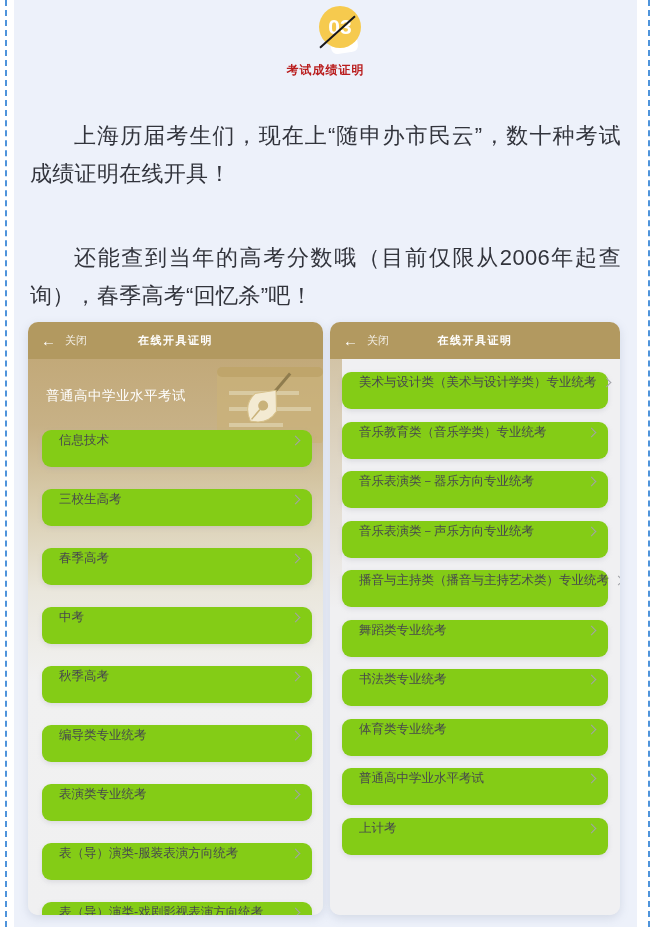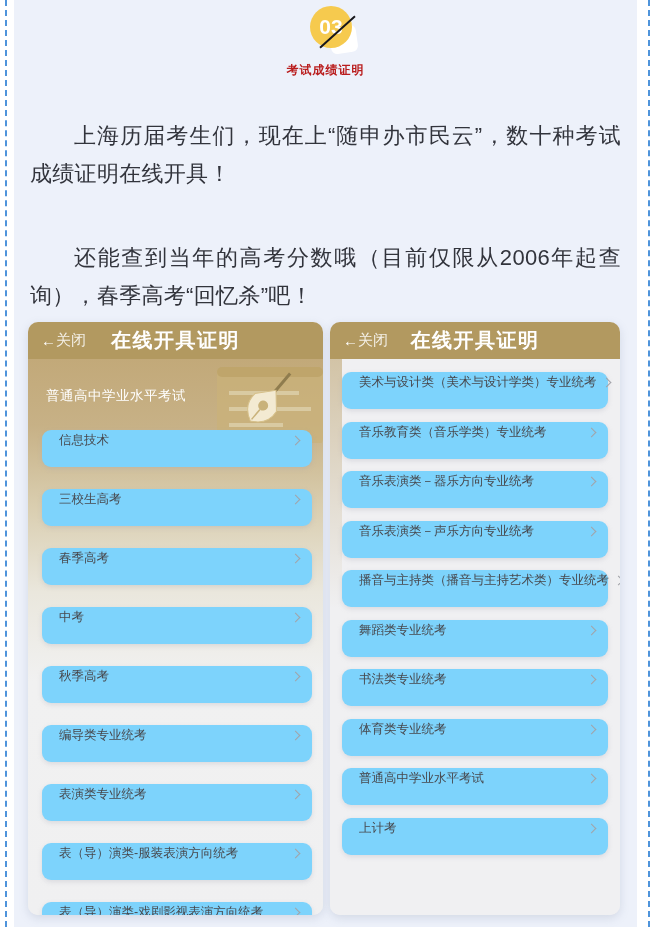--- a/index.html
+++ b/index.html
@@ -11,55 +11,55 @@
   }
   .dash { position:absolute; top:0; bottom:0; width:0; border-left:2px dashed #4f94db; }
   .dash-left { left:5px; }
   .dash-right { left:648px; }
 
   .content { position:absolute; left:14px; top:0; width:623px; height:927px; background:#edf1fa; overflow:hidden; }
 
   
   .badge { position:relative; height:60px; }
   .badge-square { position:absolute; left:316px; top:26px; width:27px; height:27px; background:#fff; border-radius:6px; transform:rotate(-8deg); z-index:1; }
-  .badge-circle { position:absolute; left:296px; top:6px; width:42px; height:42px; border-radius:50%;
+  .badge-circle { position:absolute; left:305px; top:6px; width:42px; height:42px; border-radius:50%;
     background:#f6ca4e; color:#fff; font-size:21px; font-weight:700;
     display:flex; align-items:center; justify-content:center; z-index:2; }
   .badge-slash { position:absolute; left:300px; top:31px; width:47px; height:0; border-top:2px solid #17171c; transform:rotate(-42deg); z-index:3; }
 
   .section-title { margin:2px 0 0; text-align:center; font-size:12px; color:#b91c1c; font-weight:700; letter-spacing:1px; }
 
   .para { margin:38px 16px 0; font-size:22px; line-height:38px; color:#32343c; text-align:justify; text-indent:2em; letter-spacing:.3px; }
   .para + .para { margin-top:46px; }
 
   
   .phones { position:absolute; left:14px; top:322px; display:flex; gap:7px; }
   .phone { border-radius:10px; overflow:hidden; box-shadow:0 3px 10px rgba(120,130,160,.22); background:#f0f0f2; }
   .phone-left  { width:295px; height:593px; }
   .phone-right { width:290px; height:593px; }
 
   .phone-header { height:37px; background:#b29960; position:relative; display:flex; align-items:center; flex:none; }
   .back  { margin-left:13px; color:#ffffff; font-size:15px; line-height:1; }
-  .close { color:rgba(255,255,255,.85); font-size:15px;font-family:Liberation Mono, monospace; }
-  .ph-title { position:absolute; left:0; right:0; text-align:center; color:#fff; font-size:20px; font-weight:600; letter-spacing:1.5px; }
+  .close { margin-left:9px; color:rgba(255,255,255,.85); font-size:11px;font-family:Liberation Mono, monospace; }
+  .ph-title { position:absolute; left:0; right:0; text-align:center; color:#fff; font-size:11px; font-weight:600; letter-spacing:1.5px; }
 
   .phone-body { position:relative; height:556px; }
   .pl-body { background:linear-gradient(180deg,#c2a979 0%,#c7b186 12%,#d9cdae 26%,#eae7dd 42%,#f1f1f1 58%,#f0f0f1 100%); }
   .pr-body { background:#f0f0f2; }
   .pr-body::before { content:""; position:absolute; left:0; top:0; width:12px; height:250px;
     background:linear-gradient(180deg, rgba(186,159,104,.55), rgba(186,159,104,0)); }
 
   .prompt { position:absolute; left:18px; top:28px; color:#ffffff; font-size:13.5px; letter-spacing:.5px; }
   .illus { position:absolute; right:0; top:2px; }
 
   .card-list { position:absolute; left:0; right:0; display:flex; flex-direction:column; }
   .pl-body .card-list { top:71px; gap:22px; padding:0 11px 0 14px; }
   .pr-body .card-list { top:13px; gap:12.5px; padding:0 12px; }
 
-  .card { height:37px; background:#7dd3fc; border-radius:9px; display:flex; align-items:center;
+  .card { height:37px; background:#84cc16; border-radius:9px; display:flex; align-items:center;
     justify-content:space-between; padding:0 13px 16px 17px; box-shadow:0 2px 5px rgba(160,160,175,.28); flex:none; }
   .card-label { font-size:12.5px; color:#47484d; white-space:nowrap; }
   .chevron { width:7px; height:7px; border-top:1.5px solid #a2a3a8; border-right:1.5px solid #a2a3a8; transform:rotate(45deg); flex:none; margin-left:6px; }
 </style>
 </head>
 <body>
 
 <div class="dash dash-left"></div>
 <div class="dash dash-right"></div>
 

